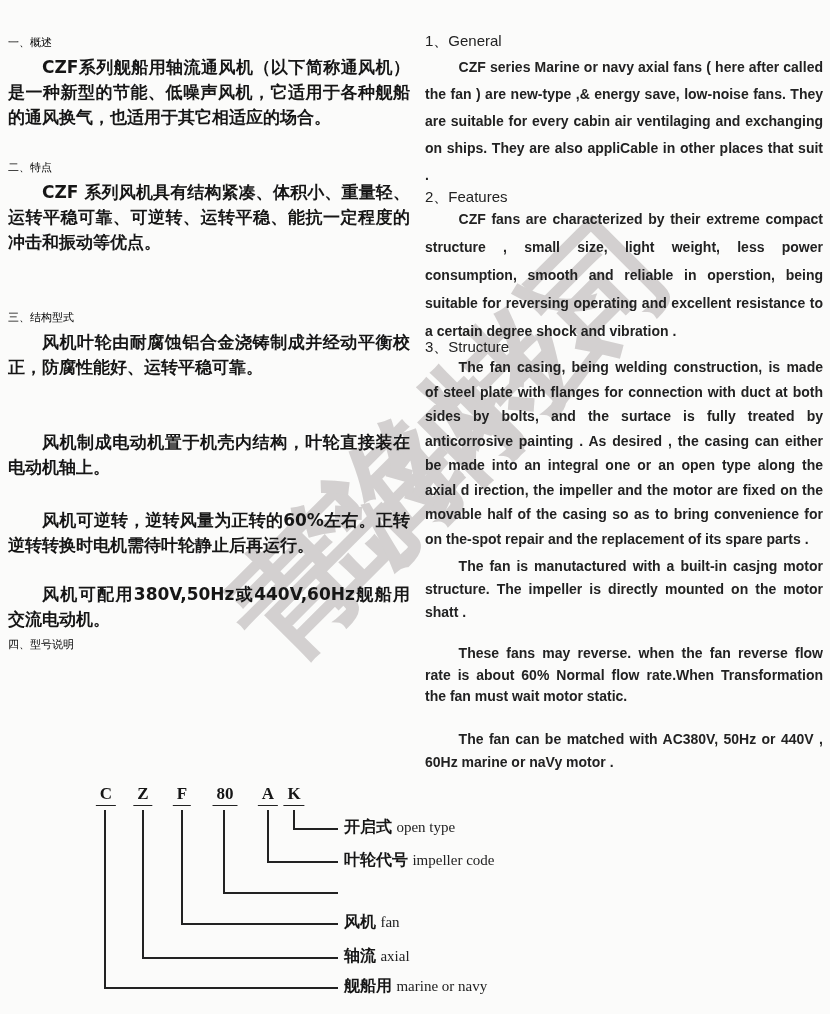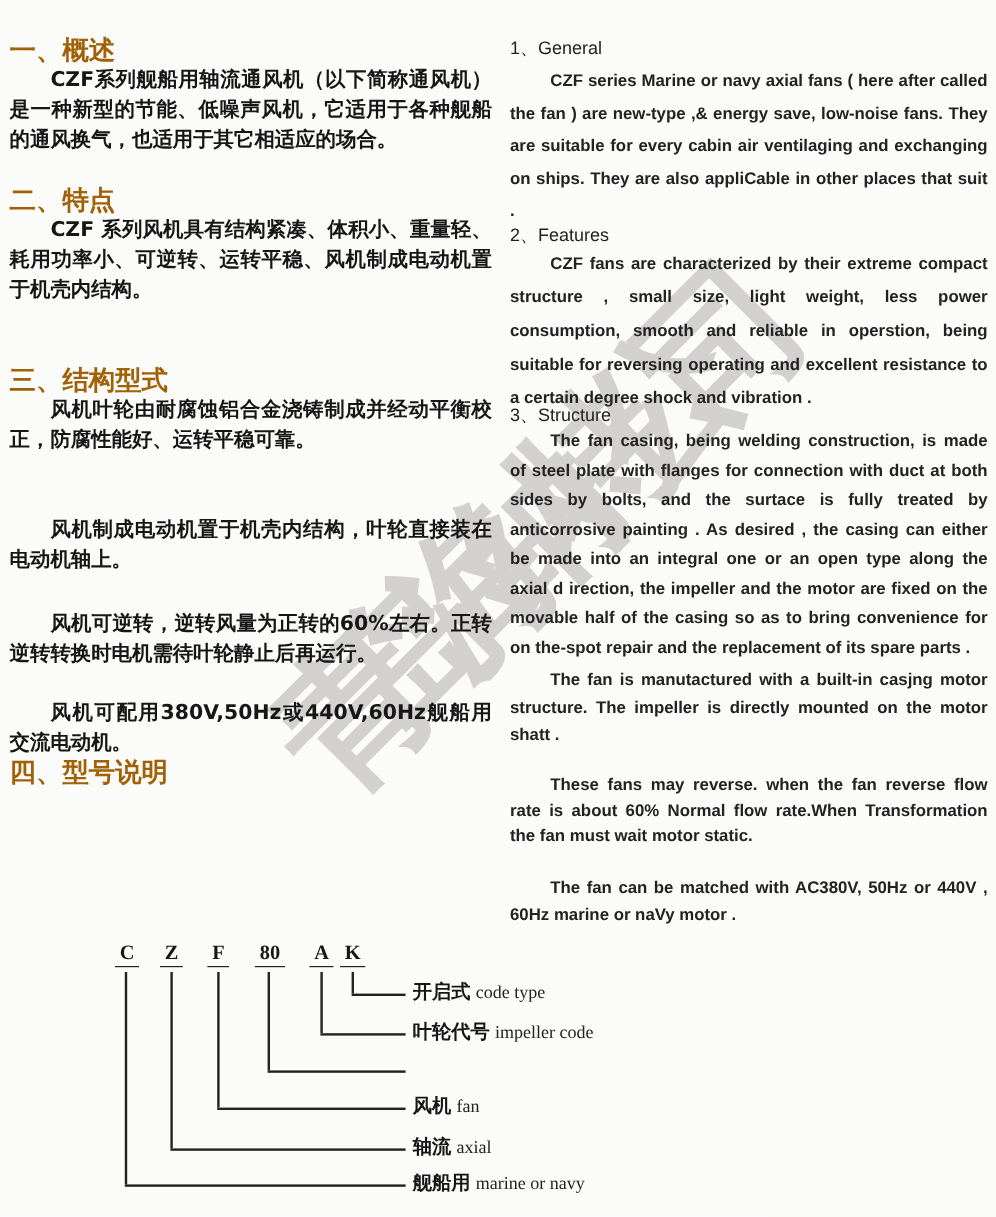--- a/index.html
+++ b/index.html
@@ -14,21 +14,21 @@
     font-size:128px;font-weight:bold;letter-spacing:-56px;white-space:nowrap;
     color:#a8a3a3;opacity:.48;z-index:0;
     font-family:"DejaVu Sans",sans-serif;
   }
 
   .col{position:absolute;z-index:1;}
   .col-left{left:8px;top:30px;width:402px;}
   .col-right{left:425px;top:27px;width:398px;}
 
   
-  .zh-h{font-size:22px;font-weight:bold;line-height:25px;color:#a16207;margin:0;
+  .zh-h{font-size:11px;font-weight:normal;line-height:25px;color:#000000;margin:0;
         font-family:"DejaVu Sans",sans-serif;}
   .zh-p{font-size:17px;font-weight:bold;line-height:25px;color:#161616;margin:0;
         text-align:justify;text-indent:2em;font-family:"DejaVu Sans",sans-serif;}
 
   
   .en-h{font-size:15px;line-height:27px;color:#222;margin:0;}
   .en-p{font-size:14px;line-height:27px;color:#222;margin:0;text-align:justify;text-indent:2.4em;font-weight:bold;}
 
   
   .diagram{position:absolute;left:0;top:780px;width:830px;height:234px;z-index:1;}
@@ -45,21 +45,21 @@
 <body>
 
 <div class="page">
 
   <div class="watermark">青岛海纳特公司</div>
 
   <div class="col col-left">
     <p class="zh-h">一、概述</p>
     <p class="zh-p">CZF系列舰船用轴流通风机（以下简称通风机）是一种新型的节能、低噪声风机，它适用于各种舰船的通风换气，也适用于其它相适应的场合。</p>
     <p class="zh-h" style="margin-top:25px">二、特点</p>
-    <p class="zh-p">CZF 系列风机具有结构紧凑、体积小、重量轻、耗用功率小、可逆转、运转平稳、风机制成电动机置于机壳内结构。</p>
+    <p class="zh-p">CZF 系列风机具有结构紧凑、体积小、重量轻、运转平稳可靠、可逆转、运转平稳、能抗一定程度的冲击和振动等优点。</p>
     <p class="zh-h" style="margin-top:50px">三、结构型式</p>
     <p class="zh-p">风机叶轮由耐腐蚀铝合金浇铸制成并经动平衡校正，防腐性能好、运转平稳可靠。</p>
     <p class="zh-p" style="margin-top:50px">风机制成电动机置于机壳内结构，叶轮直接装在电动机轴上。</p>
     <p class="zh-p" style="margin-top:28px">风机可逆转，逆转风量为正转的60%左右。正转逆转转换时电机需待叶轮静止后再运行。</p>
     <p class="zh-p" style="margin-top:24px">风机可配用380V,50Hz或440V,60Hz舰船用交流电动机。</p>
     <p class="zh-h">四、型号说明</p>
   </div>
 
   <div class="col col-right">
     <p class="en-h">1、General</p>
@@ -91,21 +91,21 @@
 
     <div class="hline" style="left:293px;top:48px;width:45px"></div>
     <div class="hline" style="left:267px;top:81px;width:71px"></div>
     <div class="hline" style="left:223px;top:112px;width:115px"></div>
     <div class="hline" style="left:181px;top:143px;width:157px"></div>
     <div class="hline" style="left:142px;top:177px;width:196px"></div>
     <div class="hline" style="left:104px;top:207px;width:234px"></div>
 
     <div class="dlabel" style="top:37px">
       <span class="dl-zh">开启式</span>
-      <span class="dl-en">code type</span>
+      <span class="dl-en">open type</span>
     </div>
     <div class="dlabel" style="top:70px">
       <span class="dl-zh">叶轮代号</span>
       <span class="dl-en">impeller code</span>
     </div>
     <div class="dlabel" style="top:132px">
       <span class="dl-zh">风机</span>
       <span class="dl-en">fan</span>
     </div>
     <div class="dlabel" style="top:166px">

